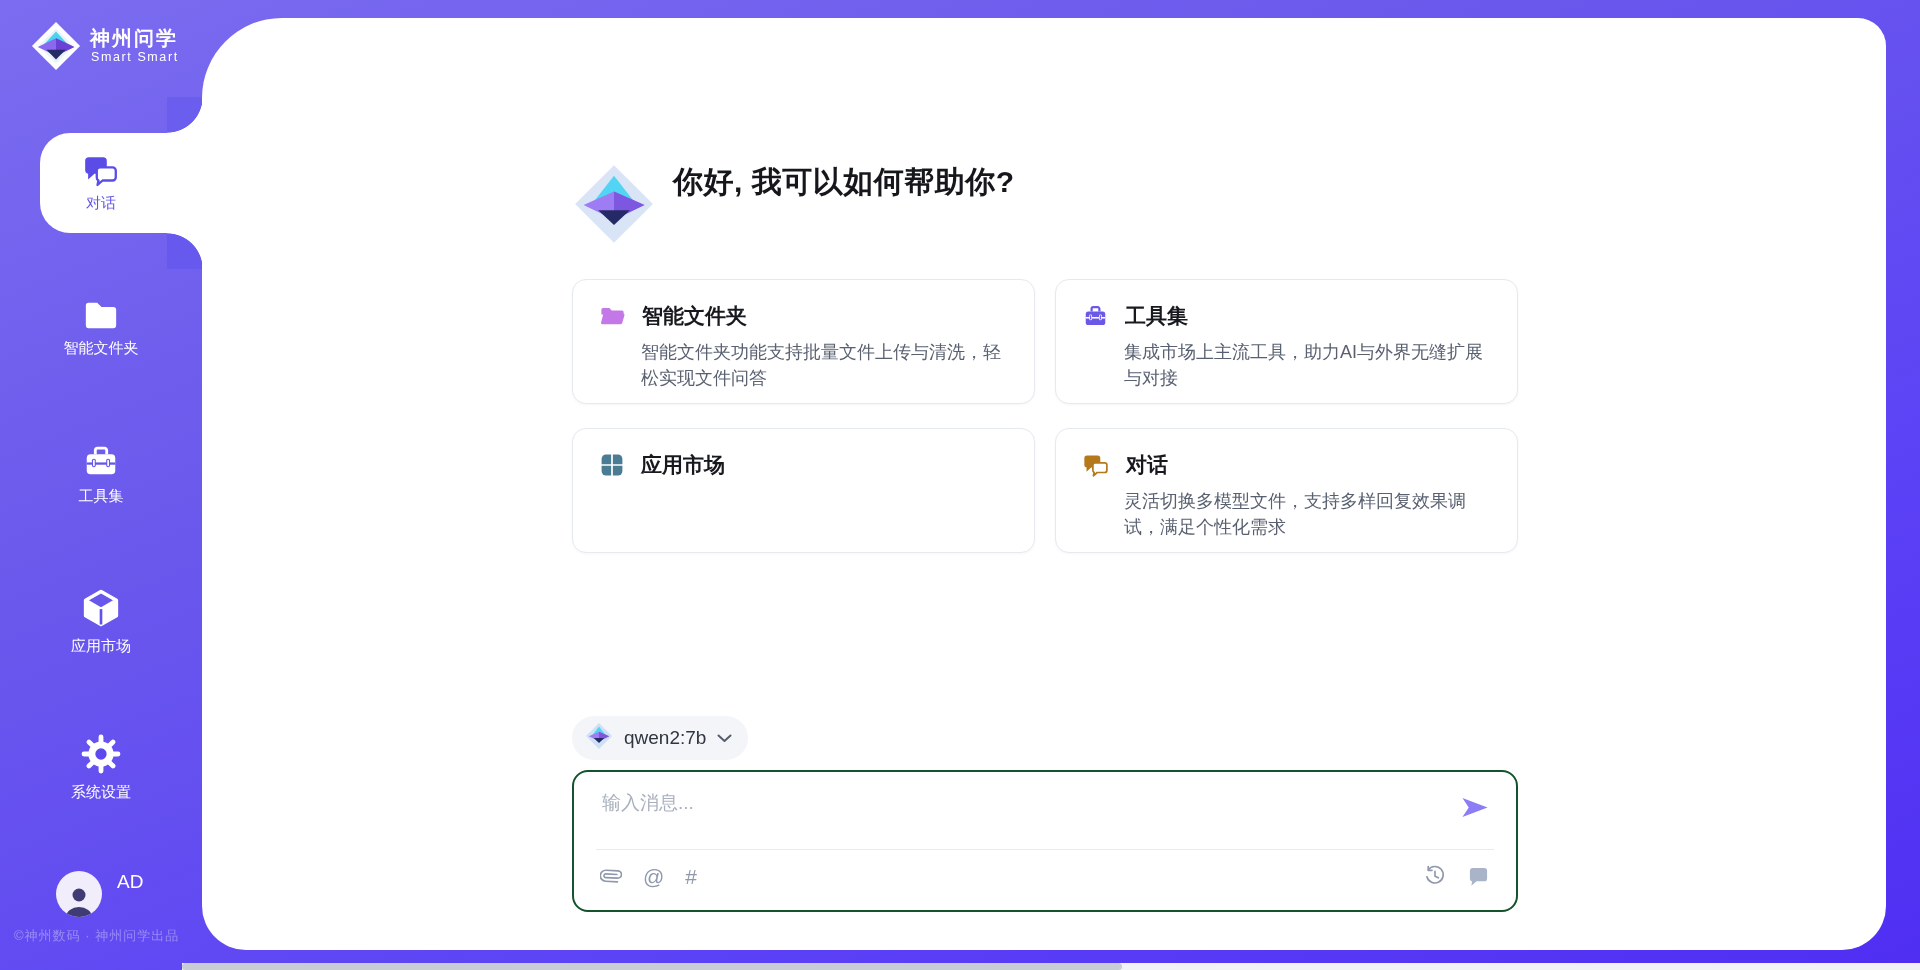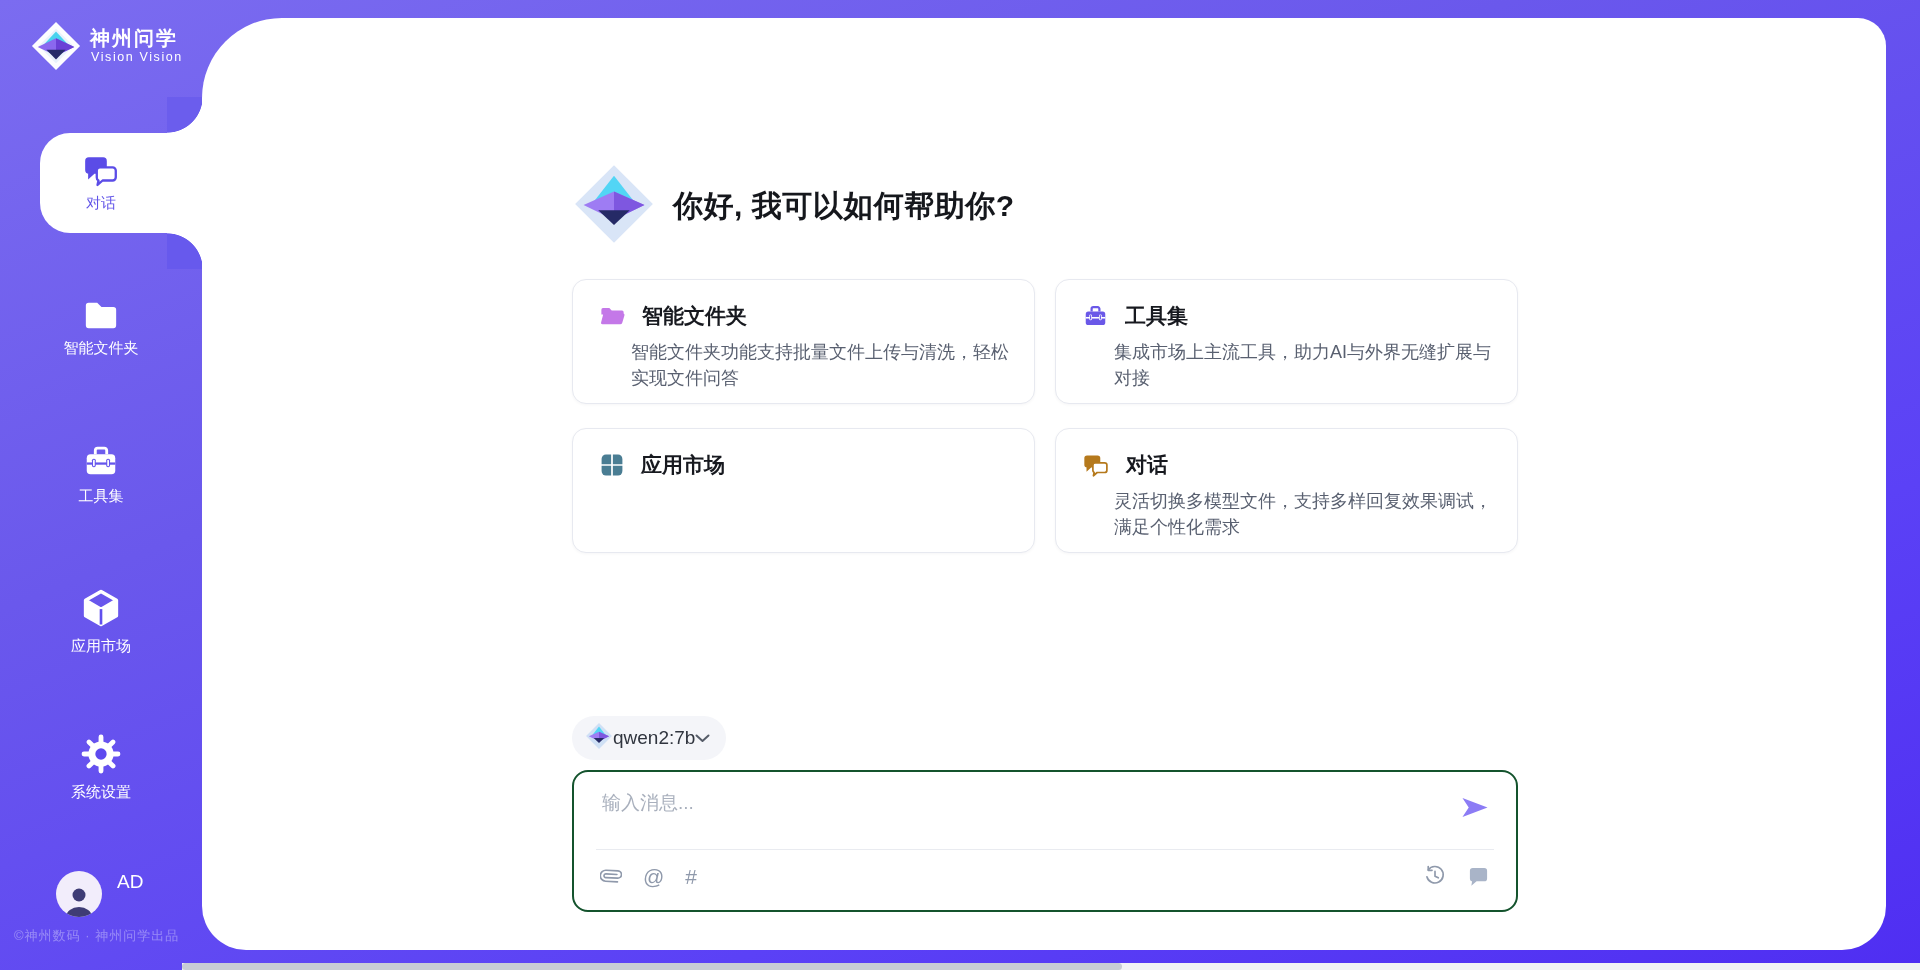--- a/index.html
+++ b/index.html
@@ -29,35 +29,35 @@
     color:#fff;cursor:pointer;}
   .nav-label{font-size:15px;color:#fff;}
   .nav-folder{top:296px;} .nav-tools{top:442px;} .nav-market{top:586px;} .nav-settings{top:732px;}
 
   .user{position:absolute;left:56px;top:871px;display:flex;align-items:flex-start;gap:15px;cursor:pointer;}
   .avatar{width:46px;height:46px;border-radius:50%;background:#f2edfb;overflow:hidden;display:flex;align-items:flex-end;justify-content:center;}
   .user-name{font-size:19px;color:#fff;}
   .footer-note{position:absolute;left:14px;top:927px;font-size:13px;color:rgba(240,238,255,0.38);letter-spacing:1px;}
 
   
-  .hero{position:absolute;left:370px;top:144px;display:flex;align-items:center;gap:17px;}
+  .hero{position:absolute;left:370px;top:144px;display:flex;gap:17px;}
   .hero-title{font-size:30px;font-weight:700;color:#15171c;letter-spacing:0.5px;}
 
   
   .cards{position:absolute;left:370px;top:261px;width:946px;display:grid;
     grid-template-columns:463px 463px;gap:24px 20px;}
   .card{height:125px;background:#fff;border:1px solid #e7e9f0;border-radius:14px;box-sizing:border-box;
     padding:22px 24px 0 26px;box-shadow:0 1px 3px rgba(25,28,60,0.04);cursor:pointer;}
   .card-head{display:flex;align-items:center;gap:16px;}
   .card-title{font-size:21px;font-weight:700;color:#17191f;}
-  .card-desc{margin:9px 0 0 32px;font-size:18px;line-height:1.45;color:#596070;}
+  .card-desc{margin:9px 0 0 42px;font-size:18px;line-height:1.45;color:#596070;}
 
   
   .model-pill{position:absolute;left:370px;top:698px;height:44px;padding:0 16px 0 13px;background:#f4f5f9;
-    border-radius:22px;display:inline-flex;align-items:center;cursor:pointer;}
+    border-radius:22px;display:inline-flex;align-items:center;gap:11px;cursor:pointer;}
   .model-name{font-size:19px;color:#30353f;}
 
   
   .composer{position:absolute;left:370px;top:752px;width:946px;height:142px;background:#fff;
     border:2px solid #14532d;border-radius:16px;box-sizing:border-box;}
   .composer textarea{position:absolute;left:26px;top:16px;width:830px;height:50px;border:none;outline:none;resize:none;
     font-size:19px;color:#333a46;background:transparent;font-family:inherit;}
   .composer textarea::placeholder{color:#a9b0bd;}
   .send-btn{position:absolute;right:26px;top:24px;width:30px;height:24px;cursor:pointer;border:none;background:none;padding:0;}
   .composer-divider{position:absolute;left:22px;right:22px;top:77px;height:1px;background:#e9ebf0;}
@@ -81,21 +81,21 @@
       <svg width="52" height="52" viewBox="0 0 54 54">
         <polygon points="27,2 52,27 27,52 2,27" fill="#fdfdff"></polygon>
         <polygon points="27,9 45,27 27,45 9,27" fill="#e9f2fb"></polygon>
         <polygon points="27,12 41,27 13,27" fill="#49d3ee"></polygon>
         <polygon points="8,28 27,19 46,28 27,37" fill="#8a68ef"></polygon>
         <polygon points="27,19 46,28 27,37" fill="#6a40d6"></polygon>
         <polygon points="17,31 37,31 27,41" fill="#262b68"></polygon>
       </svg>
     </div>
     <div class="brand-name">神州问学</div>
-    <div class="brand-sub">Vision Vision</div>
+    <div class="brand-sub">Smart Smart</div>
 
     <div class="scoop scoop-top"></div>
     <div class="scoop scoop-bottom"></div>
     <div class="nav-active">
       <div class="nav-active-inner">
         <span class="tool-icon">
           <svg width="38" height="34" viewBox="0 0 36 32">
             <path d="M3 6.5 A3.5 3.5 0 0 1 6.5 3 H20 a3.5 3.5 0 0 1 3.5 3.5 V15 a3.5 3.5 0 0 1 -3.5 3.5 h-8.2 L5.8 24 v-5.5 H6.5 A3.5 3.5 0 0 1 3 15 Z" fill="#5b4ce7"></path>
             <path d="M17 12.5 h12 a3 3 0 0 1 3 3 v6.5 a3 3 0 0 1 -3 3 h-9.5 l-4.8 4.2 0.9-4.2 a3.2 3.2 0 0 1 -1.6-2.9 v-6.6 a3 3 0 0 1 3-3 z" fill="#ffffff" stroke="#5b4ce7" stroke-width="2.2" stroke-linejoin="round"></path>
           </svg>

